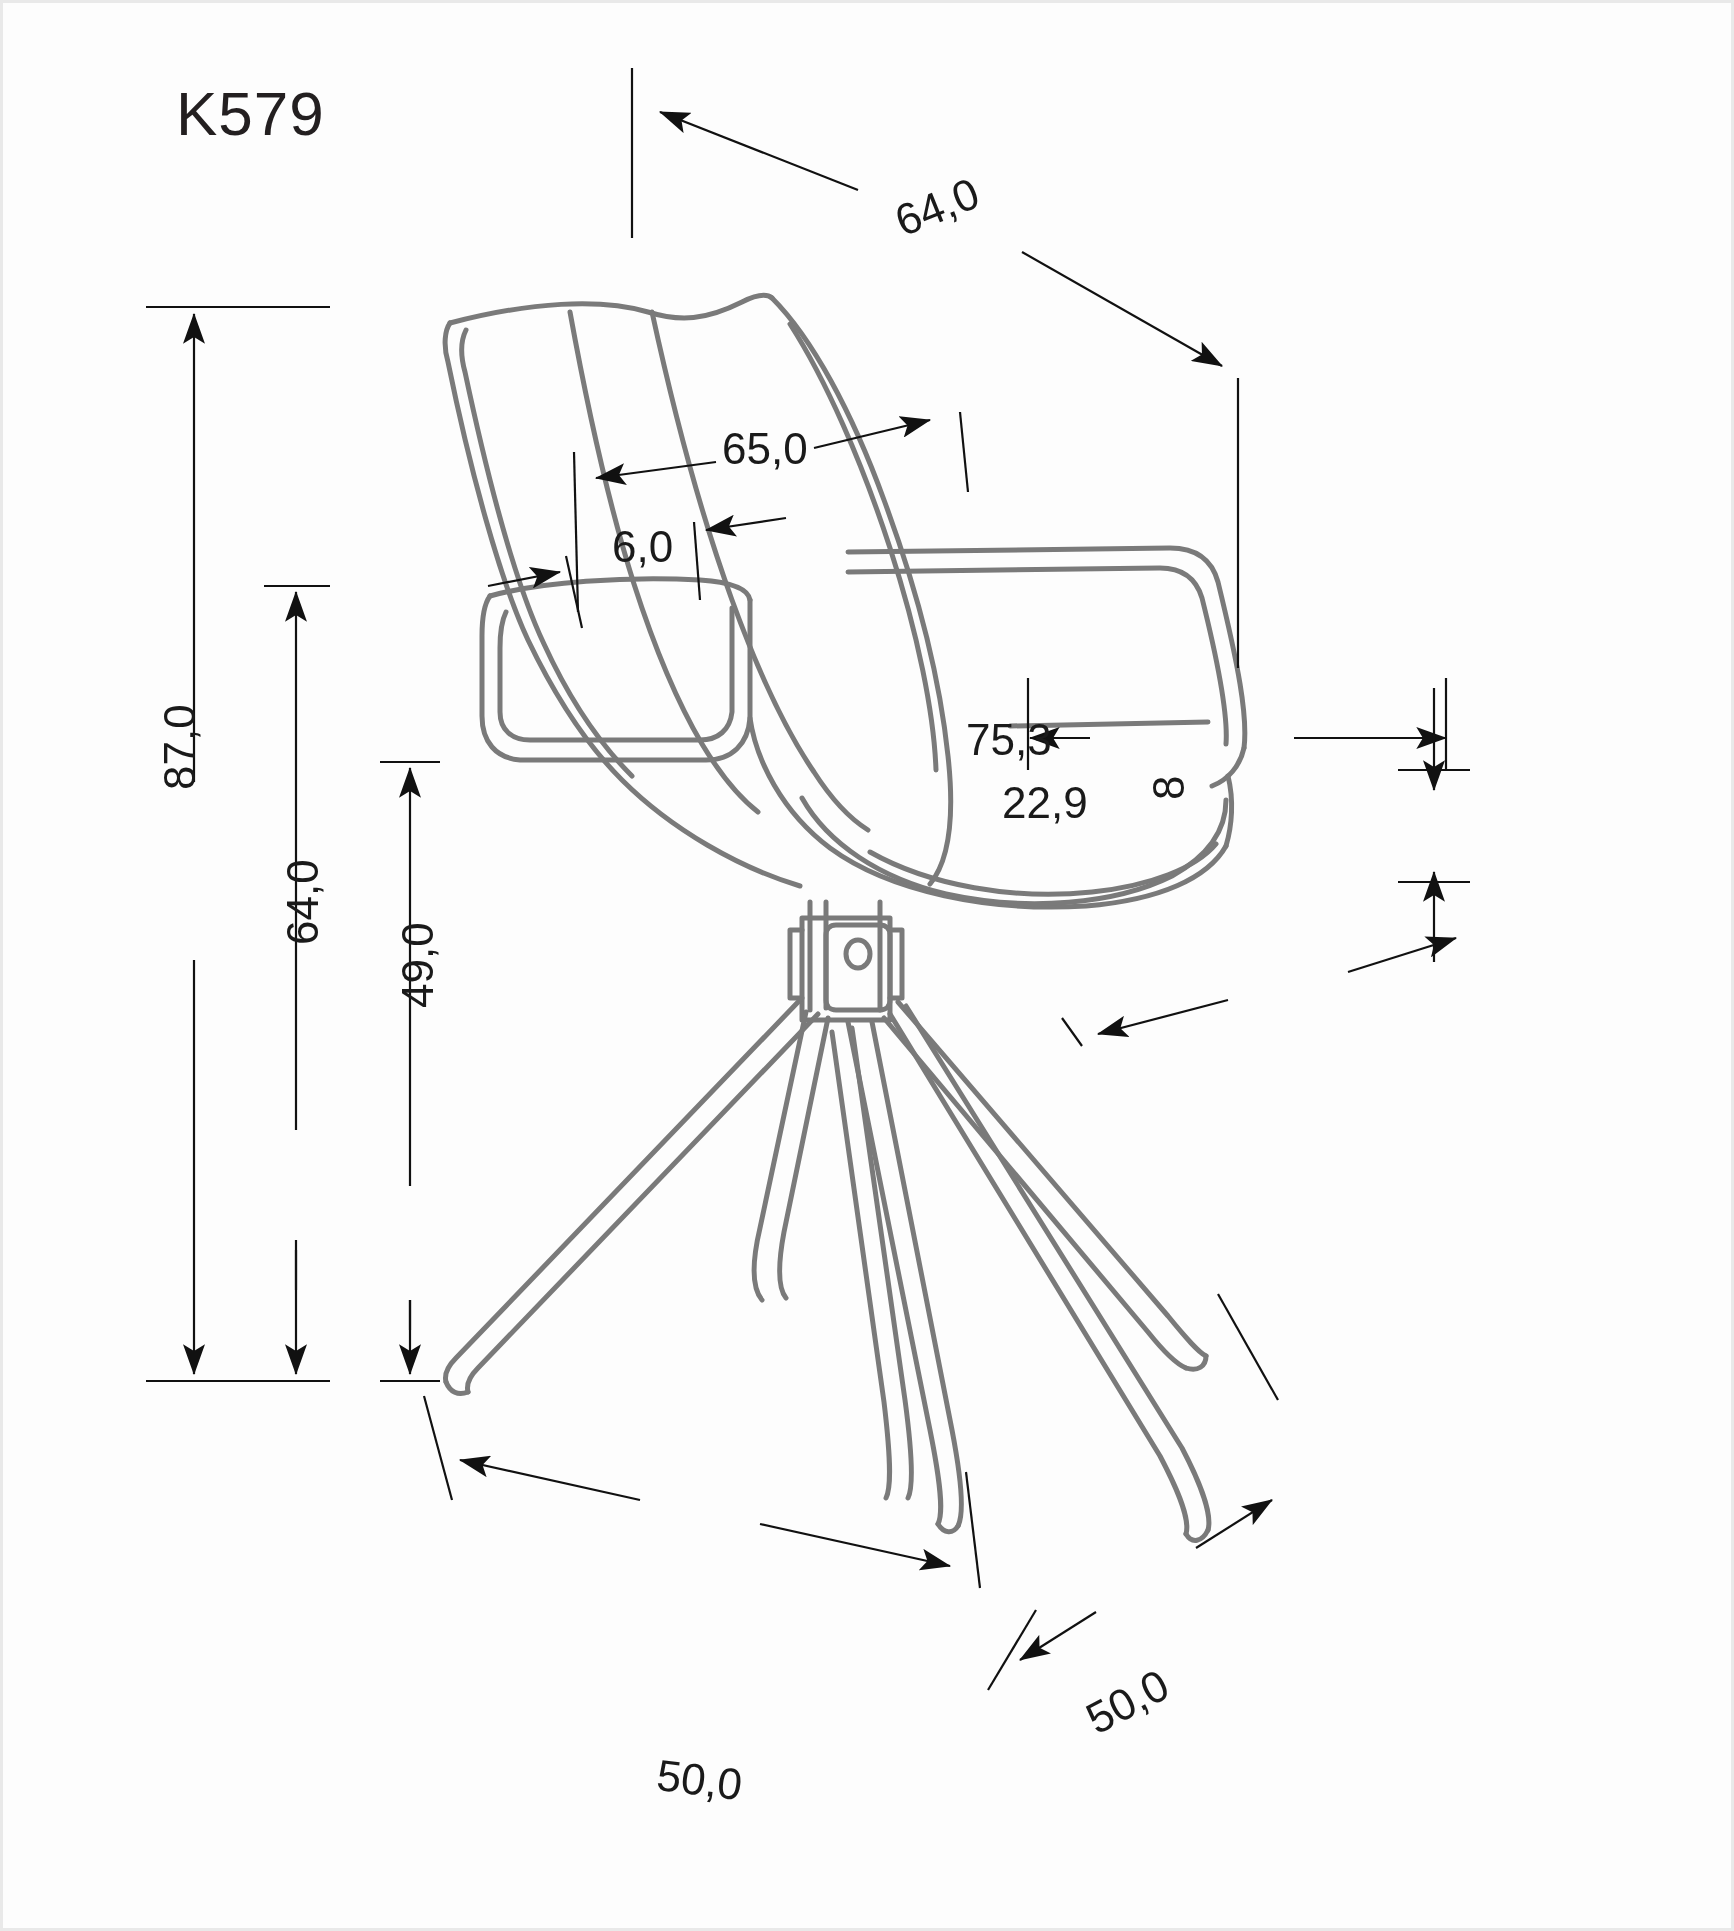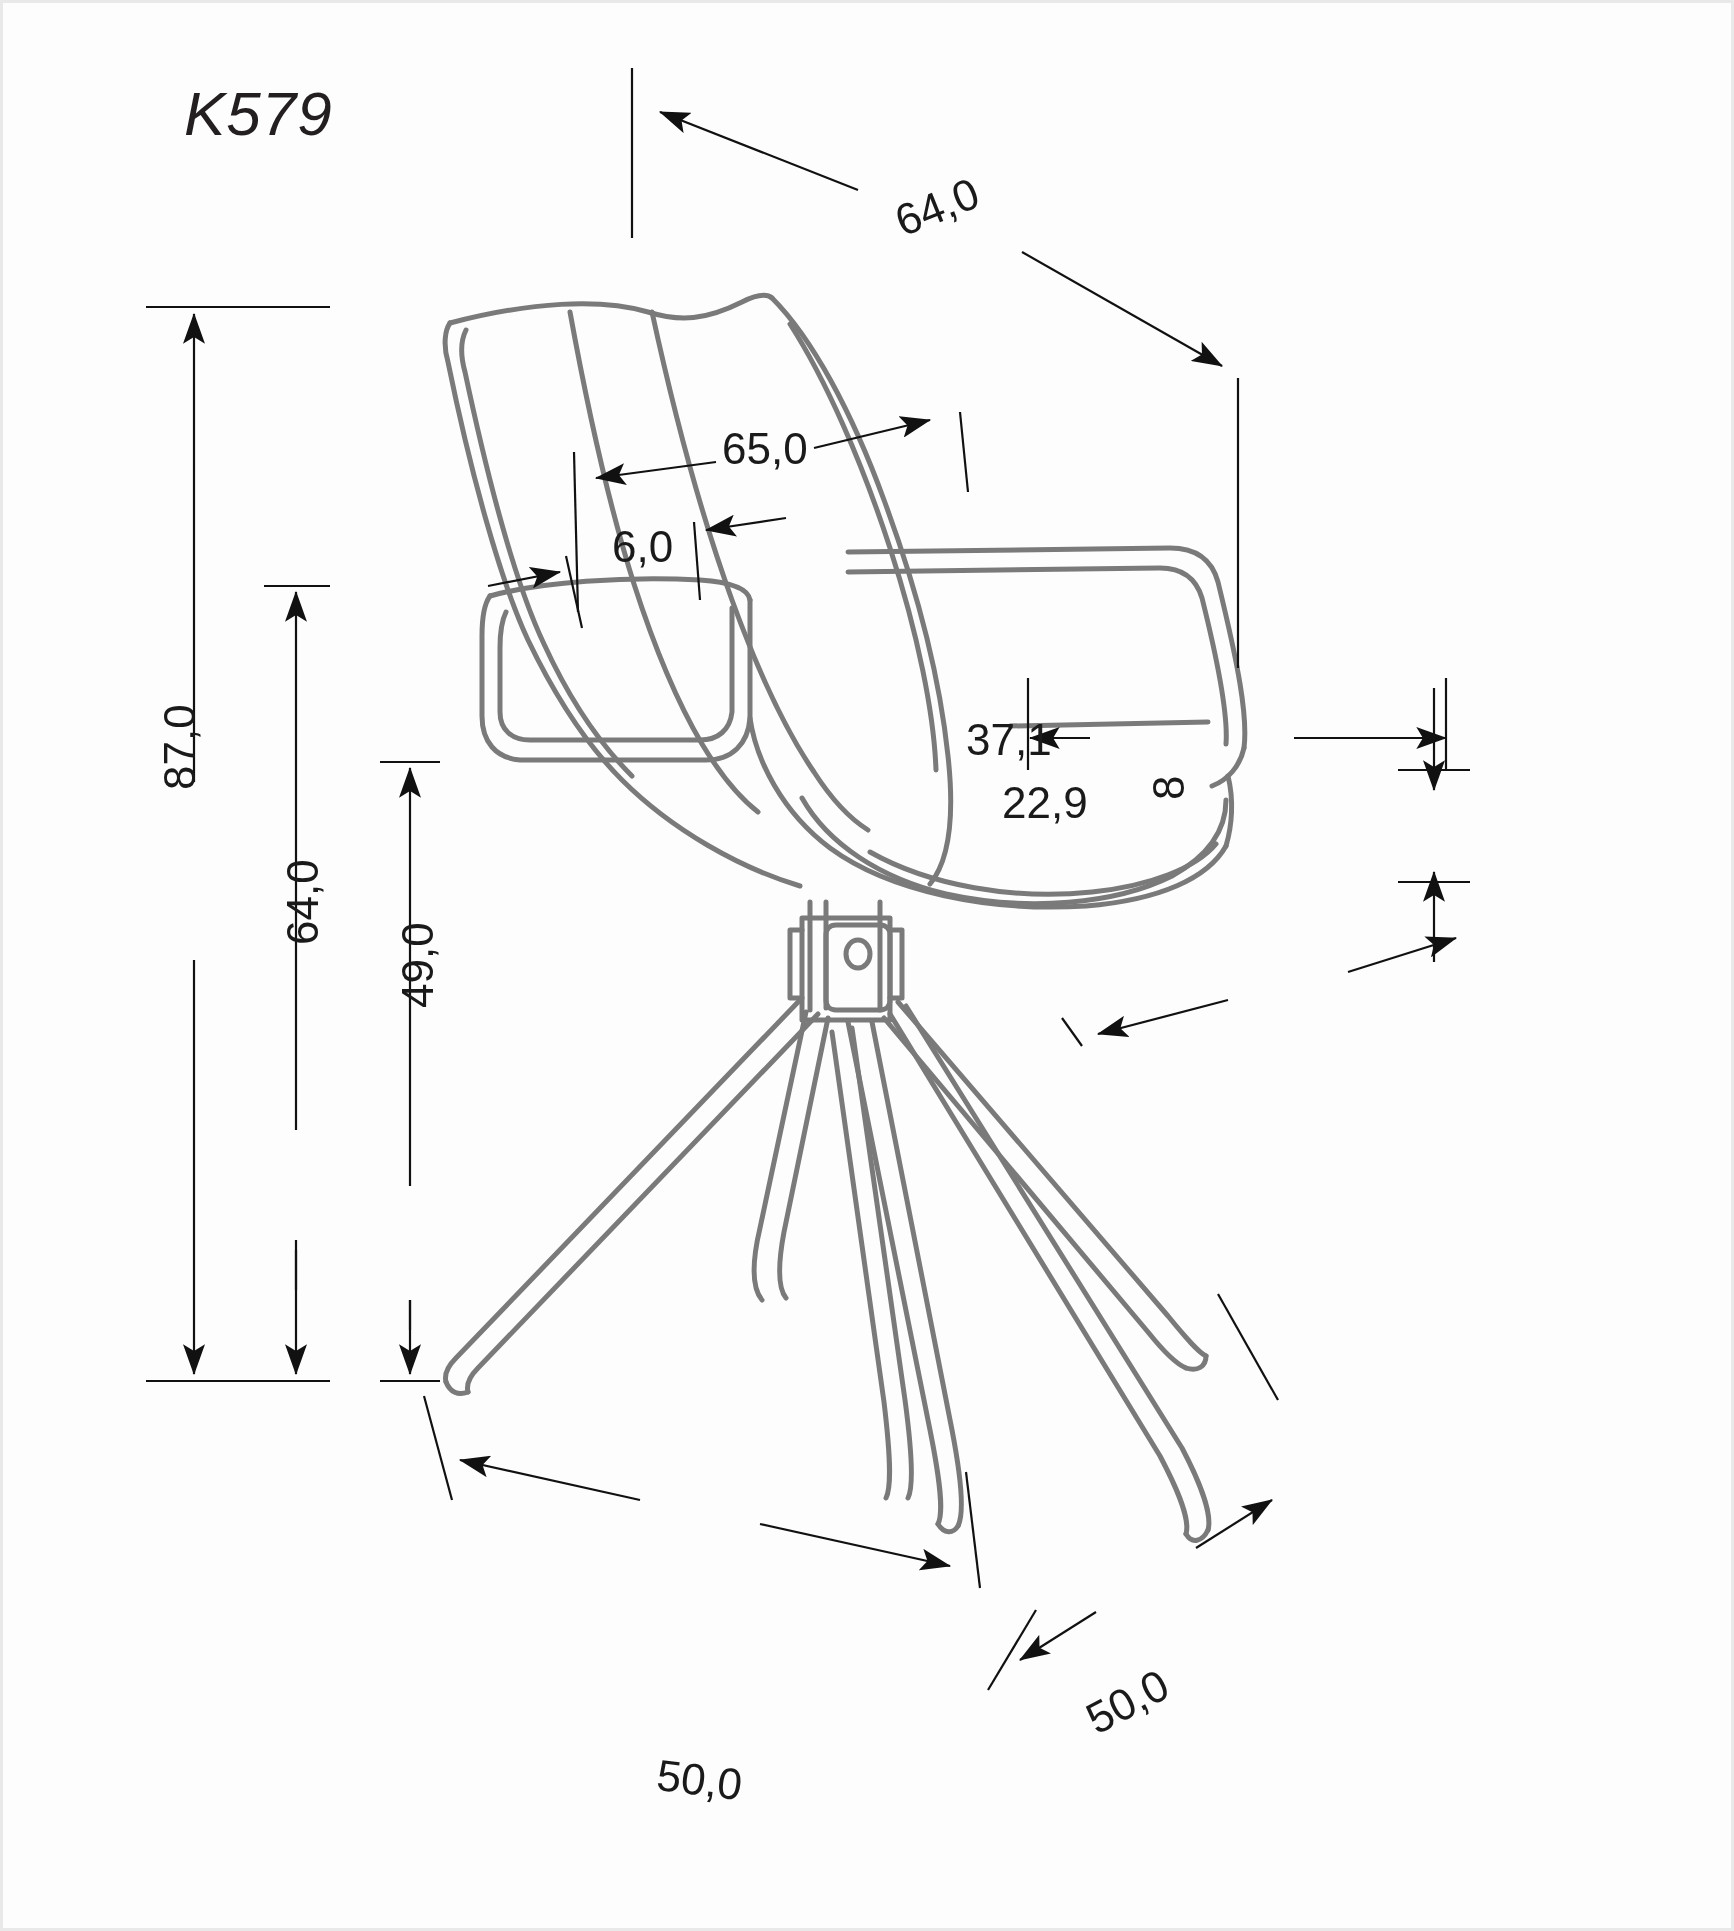--- a/index.html
+++ b/index.html
@@ -19,28 +19,27 @@
   }
   #drawing-svg {
     position: absolute;
     left: 0;
     top: 0;
     width: 1734px;
     height: 1931px;
   }
   .part-title {
     position: absolute;
-    left: 184px;
+    left: 176px;
     top: 78px;
     font-size: 62px;
     font-weight: 400;
     color: #231f20;
     letter-spacing: 1px;
     white-space: nowrap;
-    font-style: italic;
   }
   .dim-label {
     position: absolute;
     font-size: 44px;
     color: #1a1a1a;
     white-space: nowrap;
     font-family: "Liberation Sans", sans-serif;
   }
   .frame-border {
     position: absolute;
@@ -323,21 +322,21 @@
   </svg>
 
   <div class="part-title">K579</div>
 
   <div class="dim-label" style="left:888px; top:200px; transform: rotate(-22deg); transform-origin: left top;">64,0</div>
 
   <div class="dim-label" style="left:722px; top:424px;">65,0</div>
 
   <div class="dim-label" style="left:612px; top:522px;">6,0</div>
 
-  <div class="dim-label" style="left:966px; top:715px;">37,1</div>
+  <div class="dim-label" style="left:966px; top:715px;">75,3</div>
 
   <div class="dim-label" style="left:1002px; top:778px;">22,9</div>
 
   <div class="dim-label" style="left:1144px; top:800px; transform: rotate(-90deg); transform-origin: left top;">8</div>
 
   <div class="dim-label" style="left:155px; top:790px; transform: rotate(-90deg); transform-origin: left top;">87,0</div>
 
   <div class="dim-label" style="left:278px; top:945px; transform: rotate(-90deg); transform-origin: left top;">64,0</div>
 
   <div class="dim-label" style="left:393px; top:1008px; transform: rotate(-90deg); transform-origin: left top;">49,0</div>

